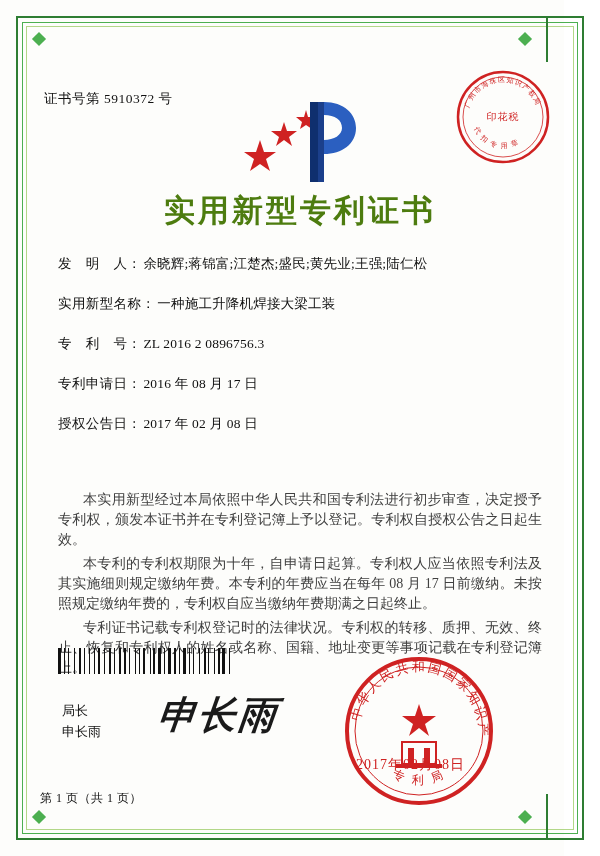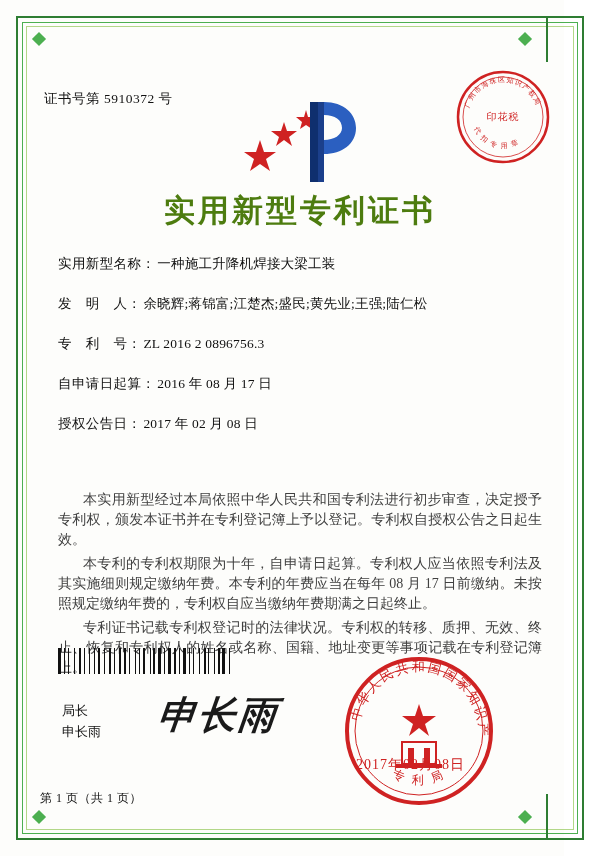--- a/index.html
+++ b/index.html
@@ -261,33 +261,33 @@
           <textPath href="#arcBot" startOffset="12%">代 扣 专 用 章</textPath>
         </text>
         <text x="49" y="52" text-anchor="middle" font-size="10" fill="#cf2222" letter-spacing="1">印花税</text>
       </svg>
     </div>
 
     <div class="doc-title">实用新型专利证书</div>
 
     <div class="fields">
       <div class="field-row">
+        <span class="field-label">发　明　人：</span>
+        <span class="field-value">余晓辉;蒋锦富;江楚杰;盛民;黄先业;王强;陆仁松</span>
+      </div>
+      <div class="field-row">
         <span class="field-label">实用新型名称：</span>
         <span class="field-value">一种施工升降机焊接大梁工装</span>
-      </div>
-      <div class="field-row">
-        <span class="field-label">发　明　人：</span>
-        <span class="field-value">余晓辉;蒋锦富;江楚杰;盛民;黄先业;王强;陆仁松</span>
       </div>
       <div class="field-row">
         <span class="field-label">专　利　号：</span>
         <span class="field-value">ZL 2016 2 0896756.3</span>
       </div>
       <div class="field-row">
-        <span class="field-label">自申请日起算：</span>
+        <span class="field-label">专利申请日：</span>
         <span class="field-value">2016 年 08 月 17 日</span>
       </div>
       <div class="field-row">
         <span class="field-label">授权公告日：</span>
         <span class="field-value">2017 年 02 月 08 日</span>
       </div>
     </div>
 
     <div class="body-text">
       <p>本实用新型经过本局依照中华人民共和国专利法进行初步审查，决定授予专利权，颁发本证书并在专利登记簿上予以登记。专利权自授权公告之日起生效。</p>

